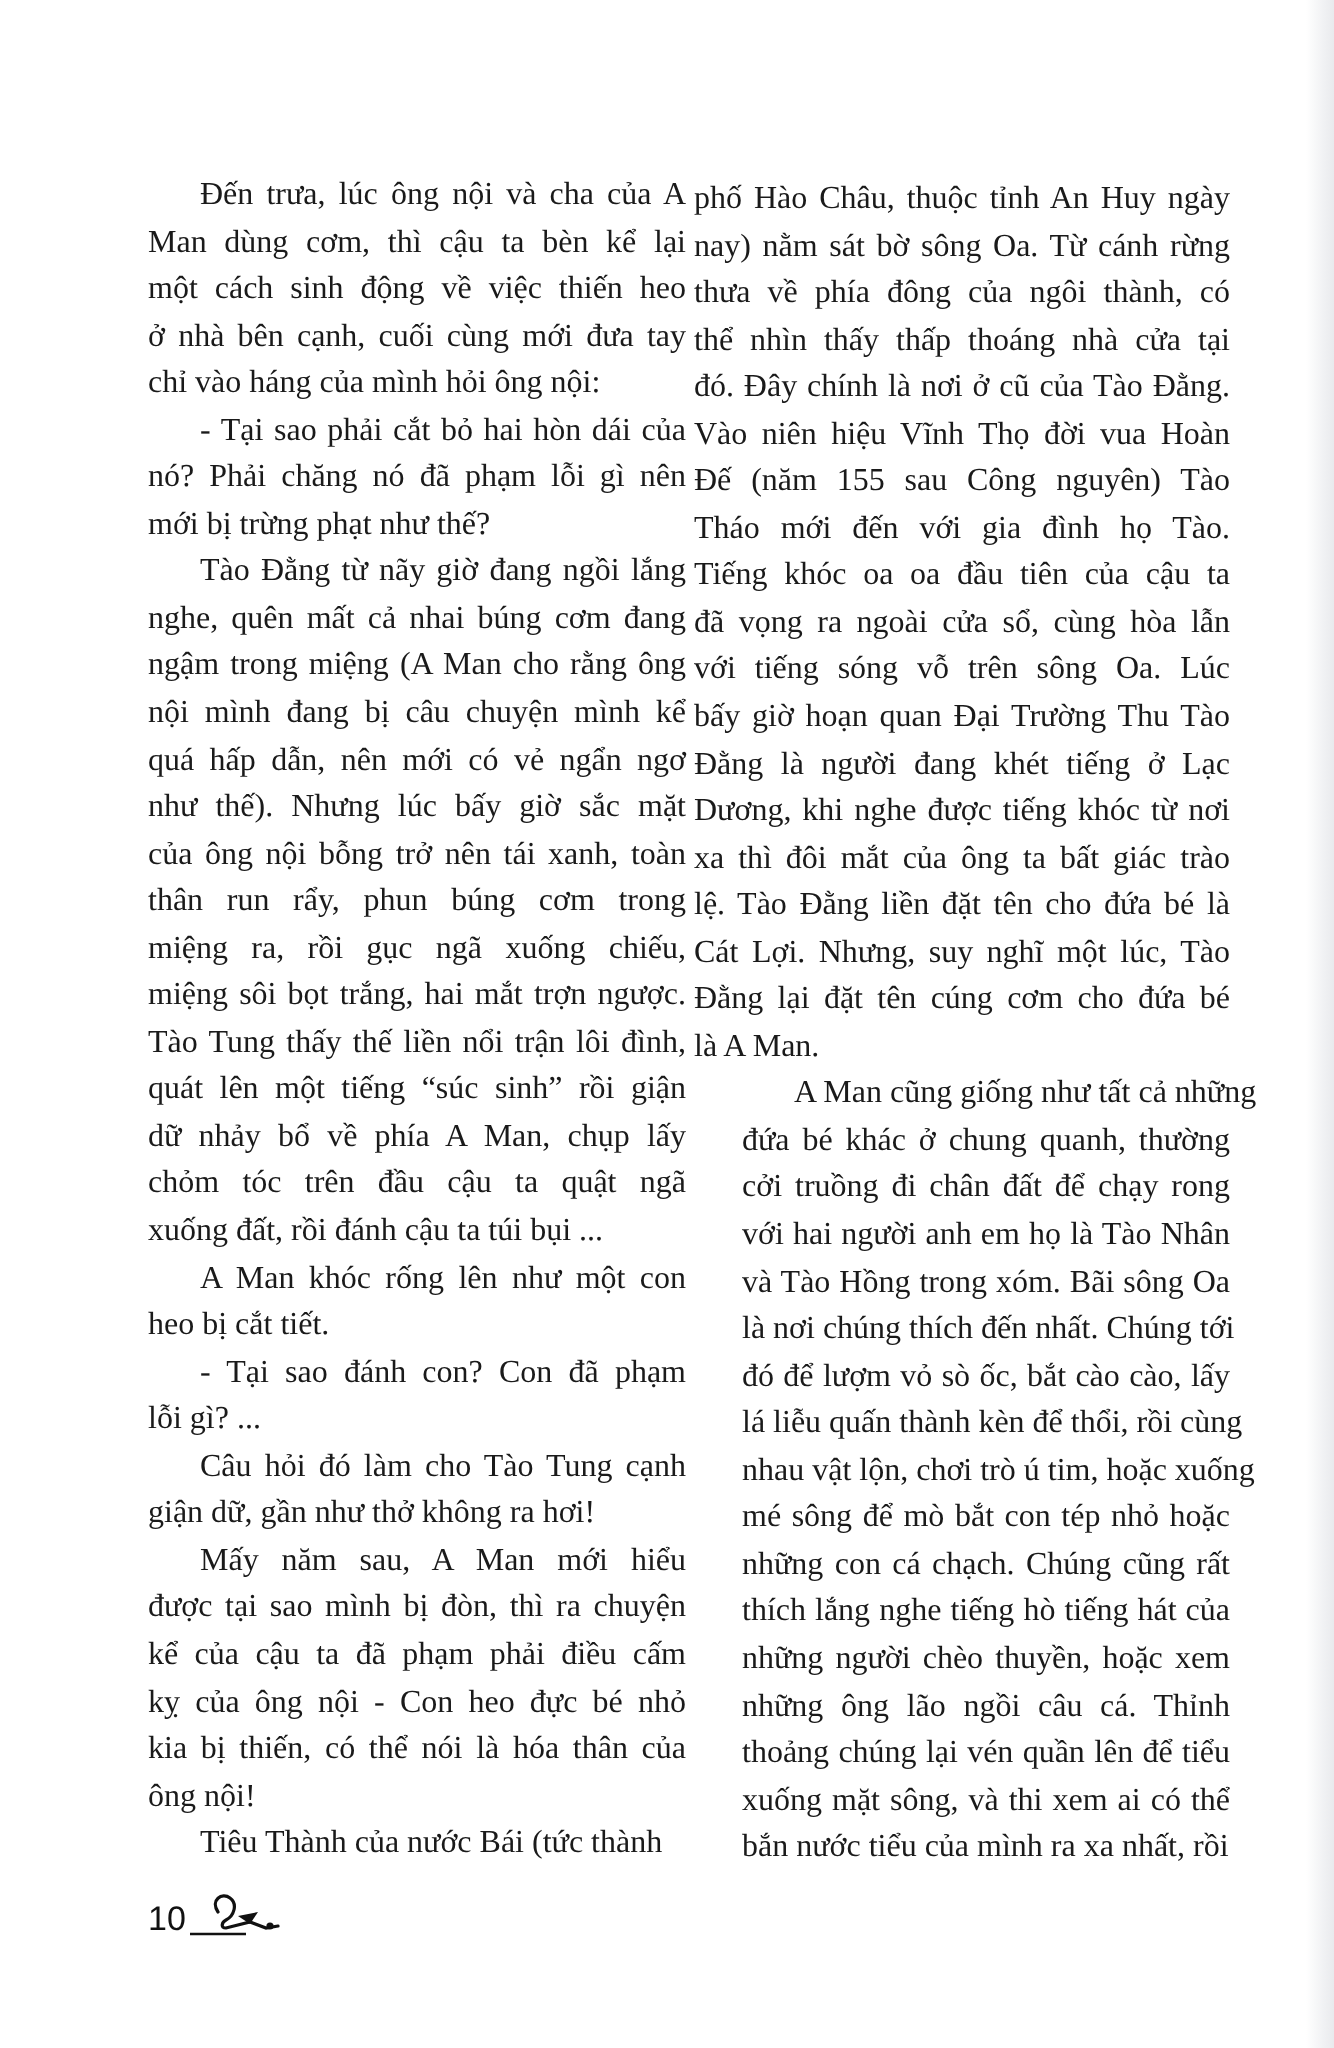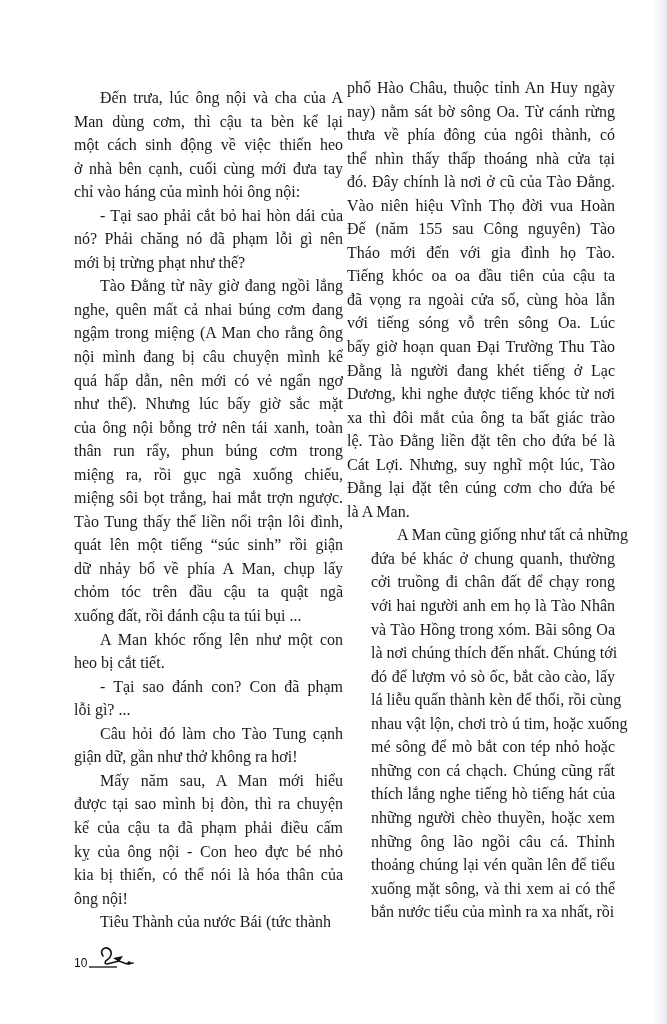--- a/index.html
+++ b/index.html
@@ -14,29 +14,29 @@
     position: absolute; right: 0; top: 0; width: 14px; height: 1024px;
     background: linear-gradient(to right, #ffffff, #f1f2f4 60%, #e9eaed);
   }
   .col {
     position: absolute;
     font-size: 16px;
     line-height: 23.55px;
     text-align: justify;
   }
   .col-left { left: 74px; top: 86px; width: 269px; }
-  .col-right { left: 347px; top: 76px; width: 268px; }
+  .col-right { left: 347px; top: 88px; width: 268px; }
   .para { margin: 0; text-indent: 26px; }
   .para.noindent { text-indent: 0; }
   .line { display: block; white-space: nowrap; text-align: justify; text-align-last: justify; }
   .line.last { text-align-last: left; }
   .folio {
     position: absolute; left: 74px; top: 942px;
     font-family: "Liberation Sans", "DejaVu Sans", sans-serif;
-    font-size: 12px; color: #111;
+    font-size: 17px; color: #111;
     display: flex; align-items: flex-end;
   }
   .ornament { margin-left: 2px; width: 50px; height: 28px; }
 </style>
 </head>
 <body>
 
 <div class="page-edge"></div>
 
 <div class="col col-left" id="col-left">

